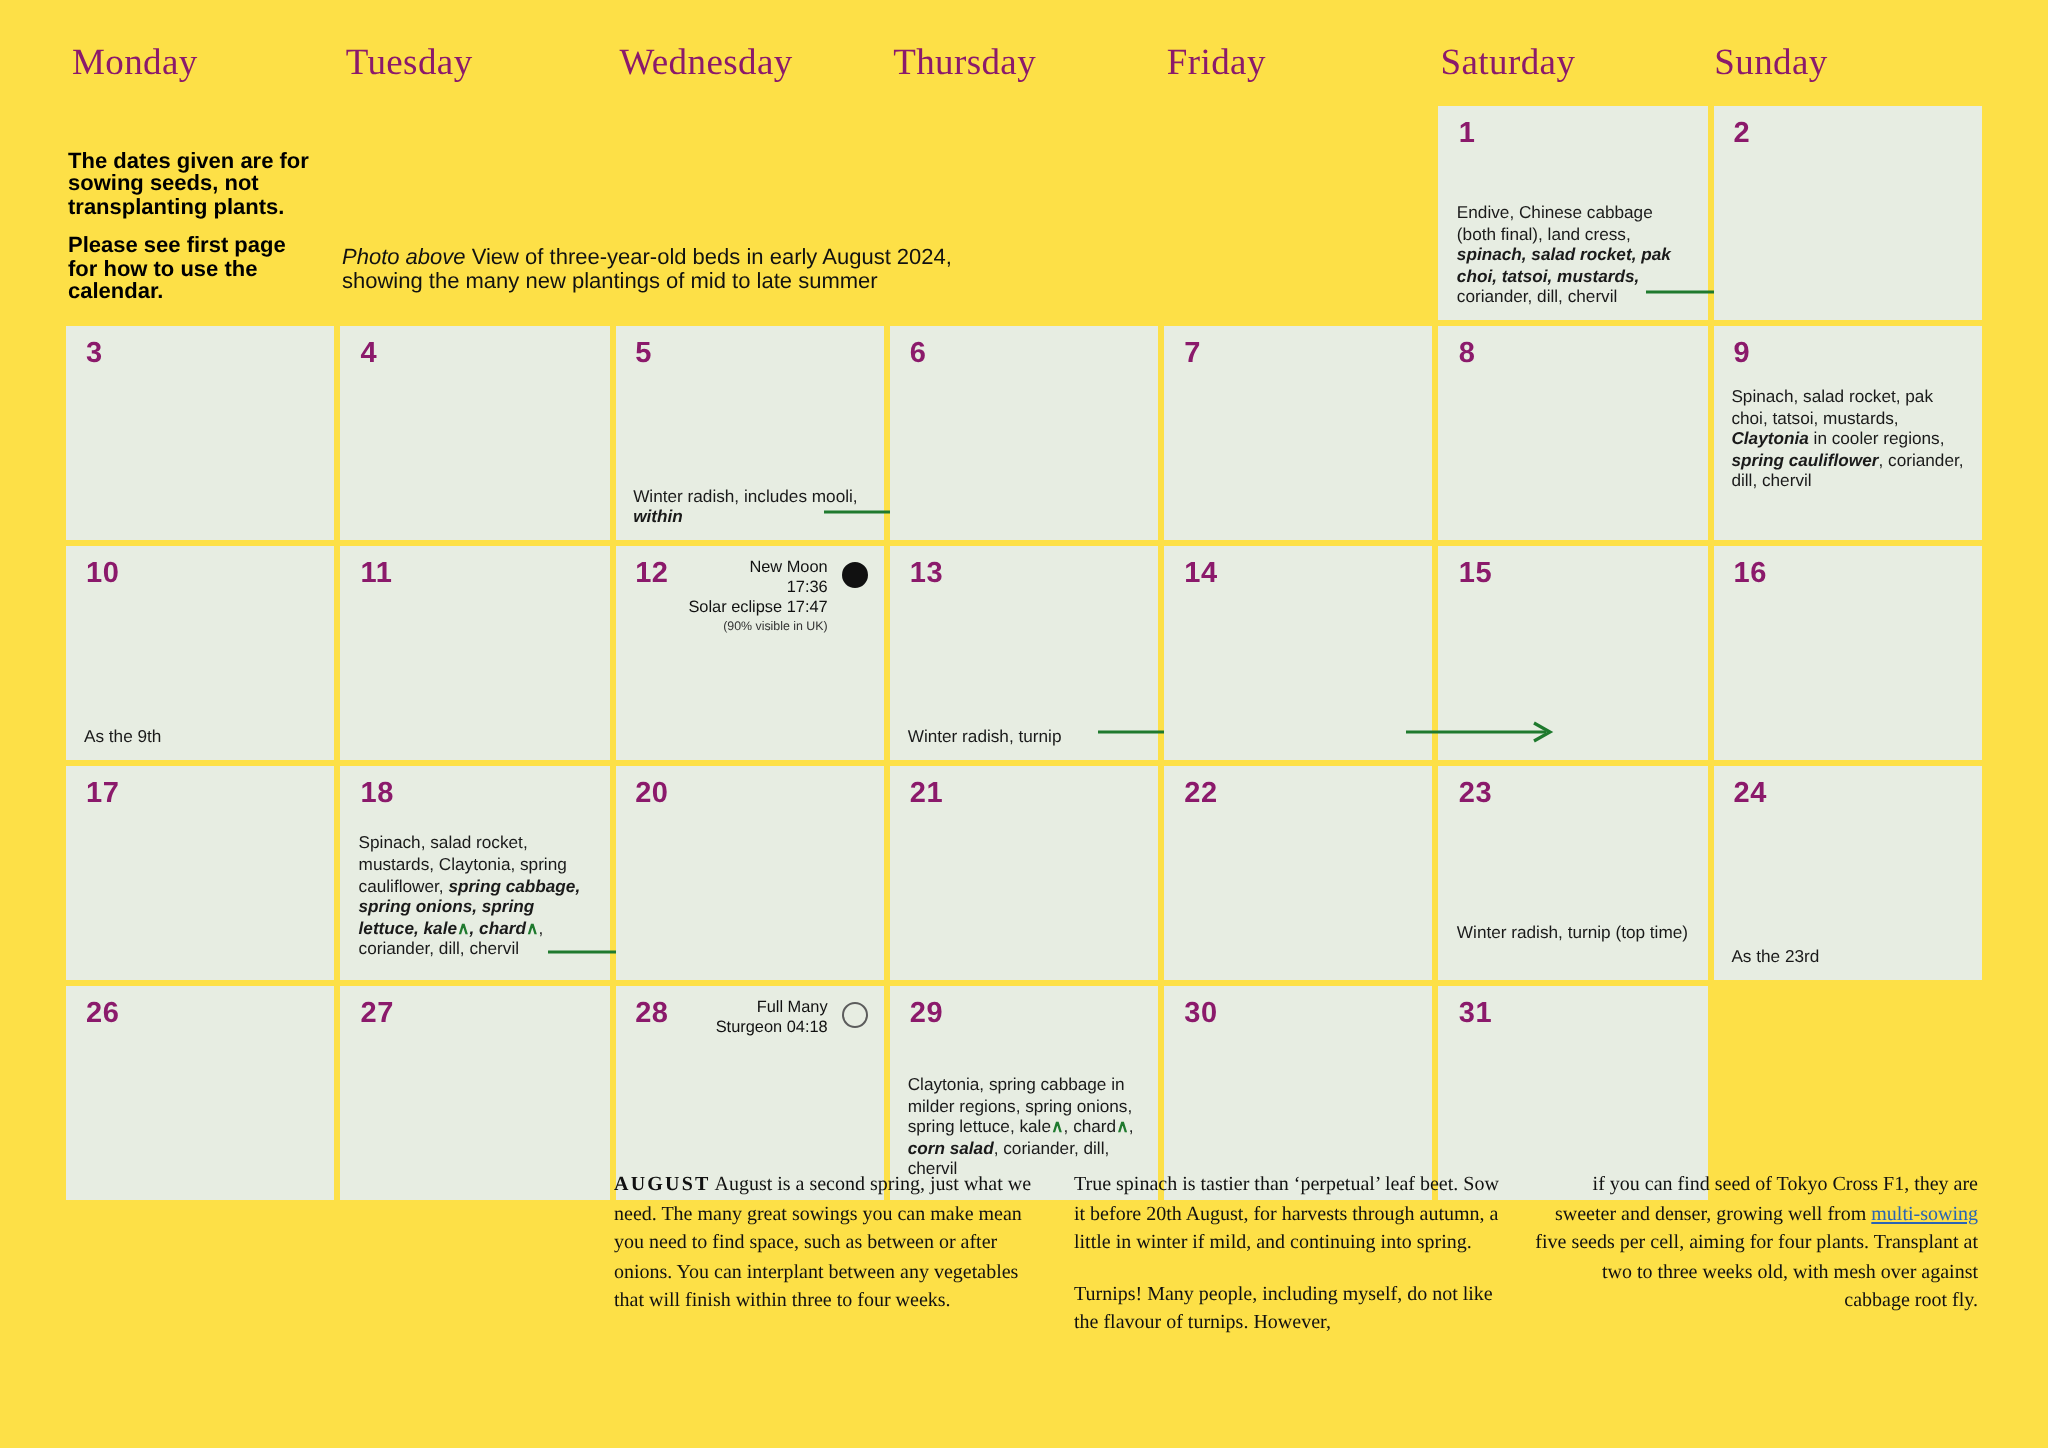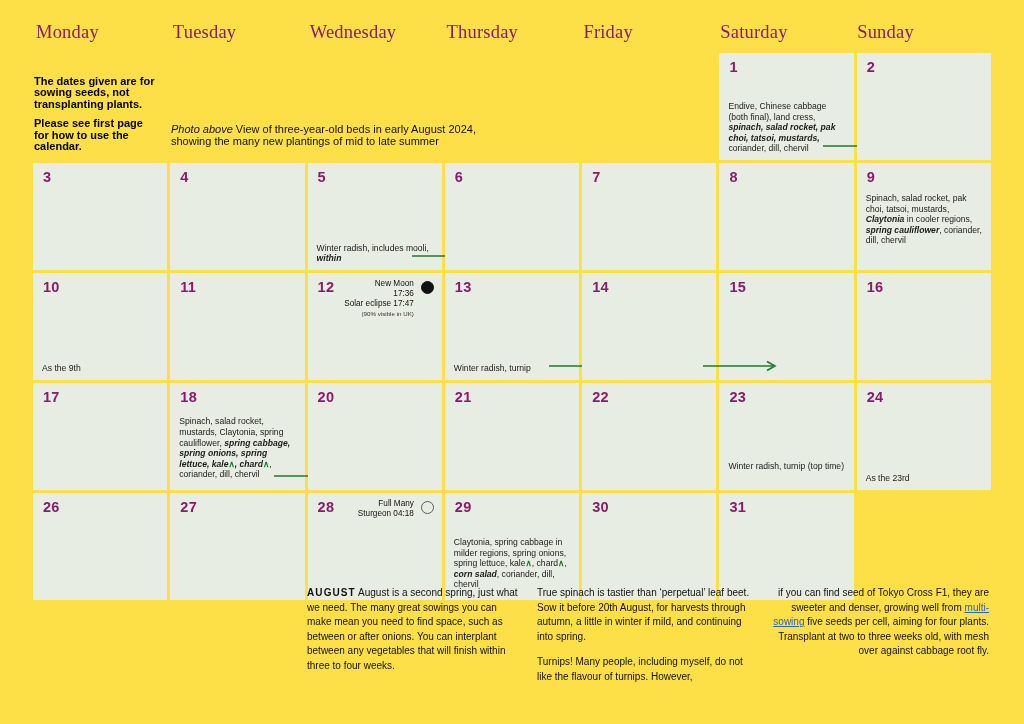--- a/index.html
+++ b/index.html
@@ -125,21 +125,21 @@
   .arrow svg { display: block; overflow: visible; }
 
   
   .article {
     position: absolute;
     top: 586px;
     font-size: 10px;
     line-height: 14.6px;
     color: #111;
   }
-  .article p { margin: 0 0 11px 0; }
+  .article p { margin: 0 0 11px 0; font-family: Liberation Serif, serif; }
   .article p:last-child { margin-bottom: 0; }
   .article .month {
     font-weight: bold;
     letter-spacing: 1.1px;
     font-size: 10px;
   }
   .article a {
     color: #2a64b4;
     text-decoration: underline;
   }

